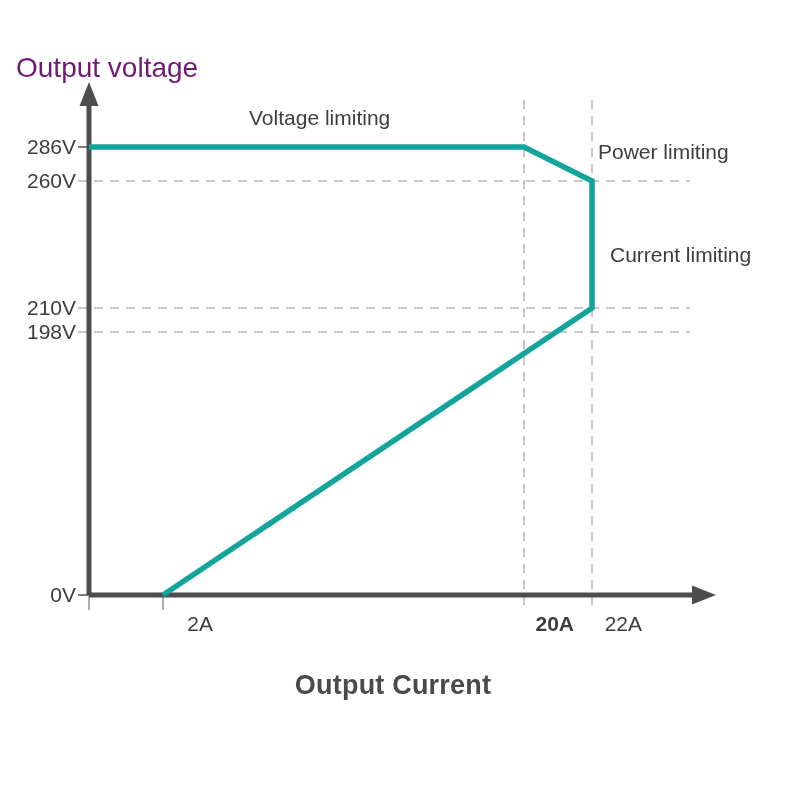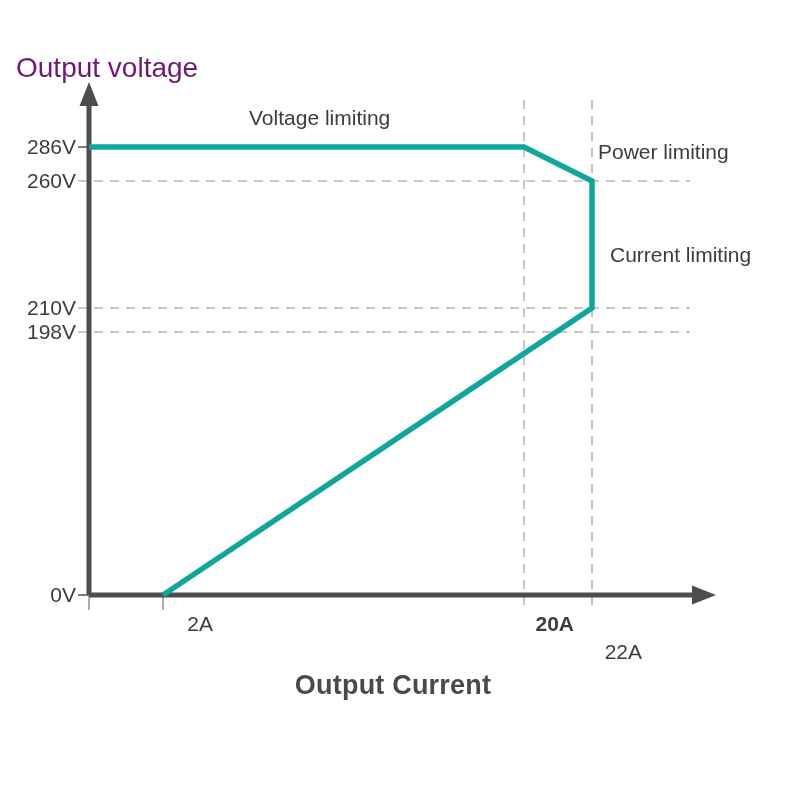--- a/index.html
+++ b/index.html
@@ -99,21 +99,21 @@
   <div class="txt axis-title-y" style="left:16px; top:52px;">Output voltage</div>
 
   <div class="txt ylabel-tick" style="left:-24px; top:135px; width:100px;">286V</div>
   <div class="txt ylabel-tick" style="left:-24px; top:169px; width:100px;">260V</div>
   <div class="txt ylabel-tick" style="left:-24px; top:296px; width:100px;">210V</div>
   <div class="txt ylabel-tick" style="left:-24px; top:320px; width:100px;">198V</div>
   <div class="txt ylabel-tick" style="left:-24px; top:583px; width:100px;">0V</div>
 
   <div class="txt xlabel-tick" style="left:113px; top:612px; width:100px;">2A</div>
   <div class="txt xlabel-tick" style="left:474px; top:612px; width:100px;font-weight:bold;">20A</div>
-  <div class="txt xlabel-tick" style="left:542px; top:612px; width:100px;margin-top:28px;">22A</div>
+  <div class="txt xlabel-tick" style="left:542px; top:612px; width:100px;">22A</div>
 
   <div class="txt region-label" style="left:249px; top:106px;">Voltage limiting</div>
 
   <div class="txt axis-title-x" style="left:0px; top:670px; width:786px; text-align:center;">Output Current</div>
   <div class="txt region-label" style="left:598px; top:140px;">Power limiting</div>
   <div class="txt region-label" style="left:610px; top:226px;margin-top:17px;">Current limiting</div>
 
 </div>
 
 </body></html>

